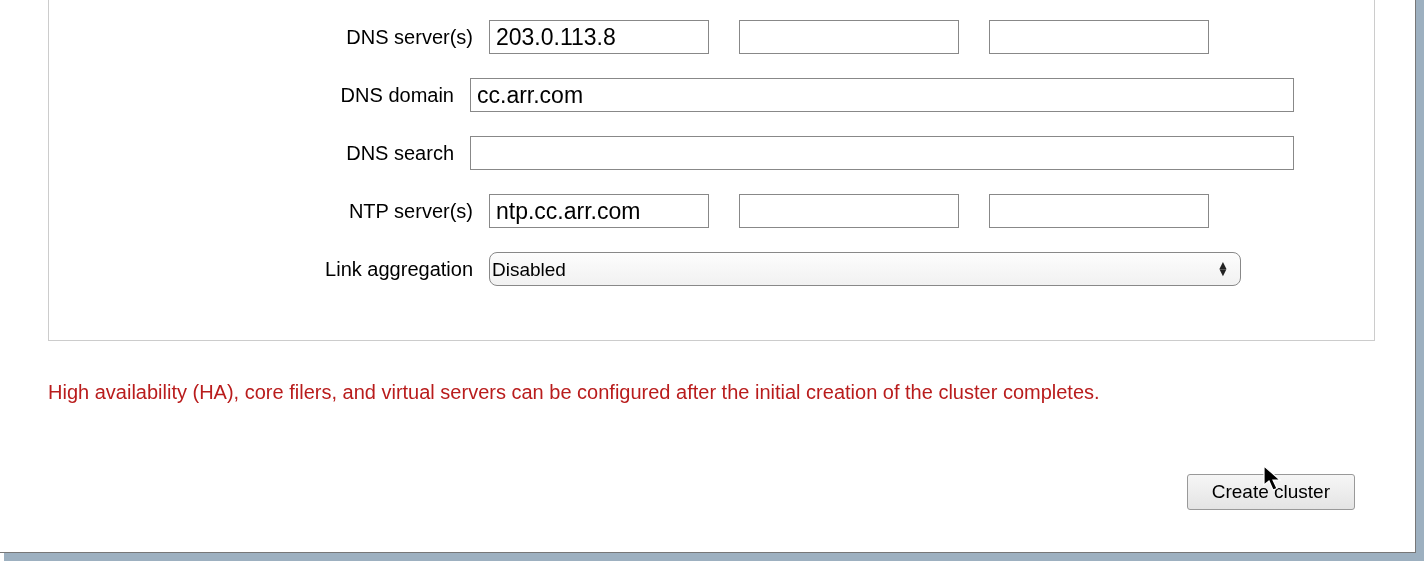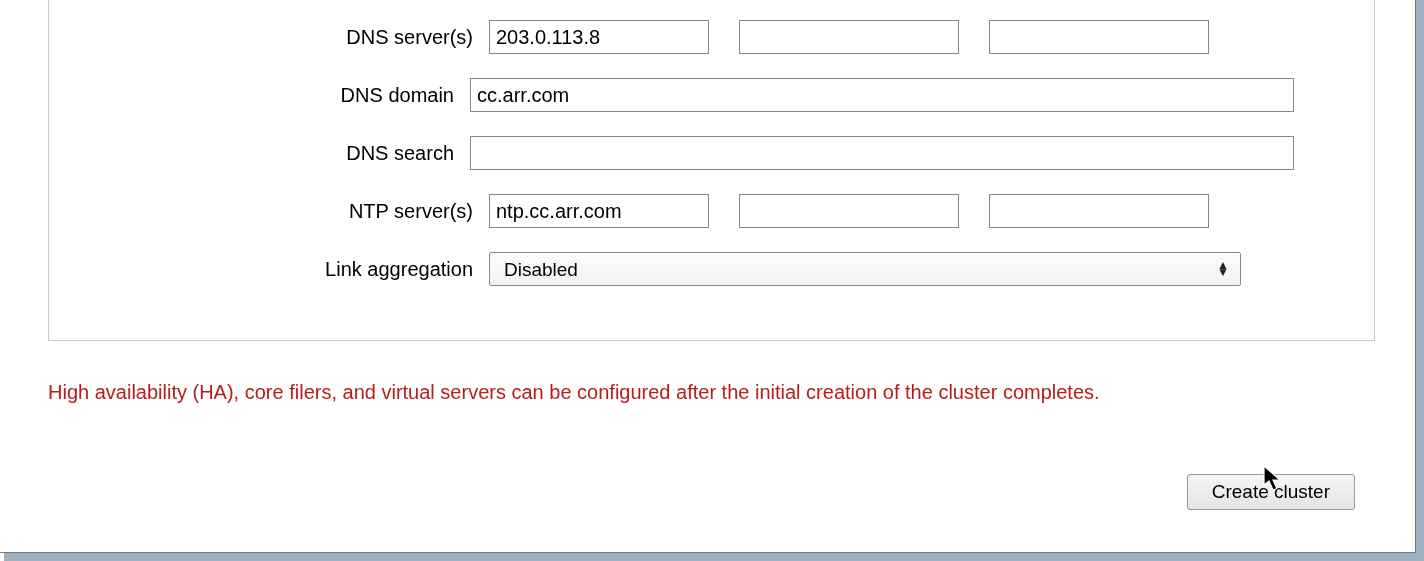--- a/index.html
+++ b/index.html
@@ -60,43 +60,43 @@
     }
     .inputs {
       flex: 1;
       display: flex;
       gap: 30px;
     }
     .text-input {
       border: 1px solid #888;
       height: 34px;
       padding: 4px 6px;
-      font-size: 20px;
+      font-size: 23px;
       font-family: inherit;
       background: #fff;
     }
     .input-triplet .text-input {
       width: 220px;
     }
     .input-full .text-input {
       width: 824px;
     }
     .select-wrap {
       position: relative;
       width: 752px;
     }
     .select {
       width: 100%;
       height: 34px;
       border: 1px solid #888;
-      border-radius: 2px;
+      border-radius: 8px;
       background: linear-gradient(#fdfdfd, #f1f1f1);
       font-size: 19px;
       font-family: inherit;
-      padding: 3px 30px 3px 14px;
+      padding: 3px 30px 3px 2px;
       appearance: none;
       -webkit-appearance: none;
       cursor: pointer;
     }
     .select-arrows {
       position: absolute;
       right: 12px;
       top: 50%;
       transform: translateY(-50%);
       pointer-events: none;

